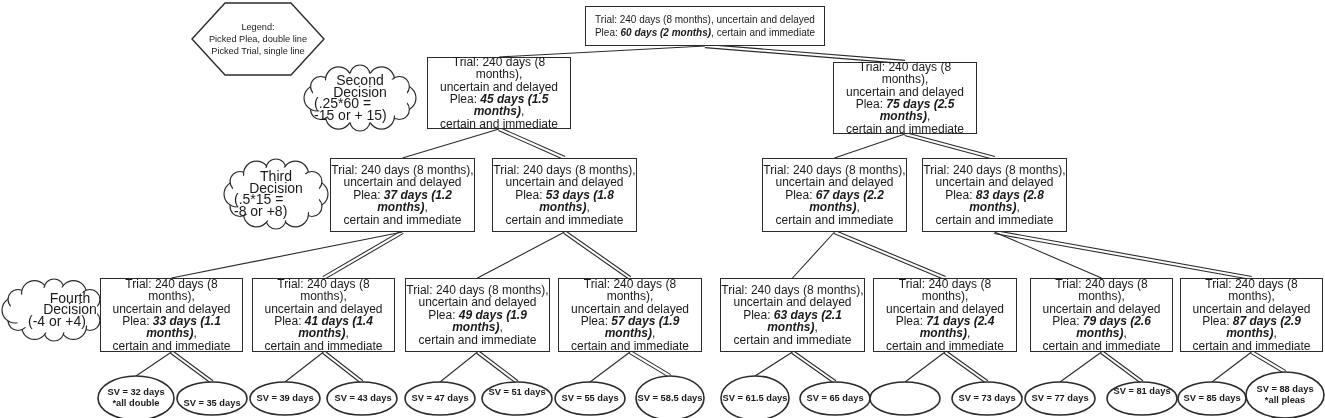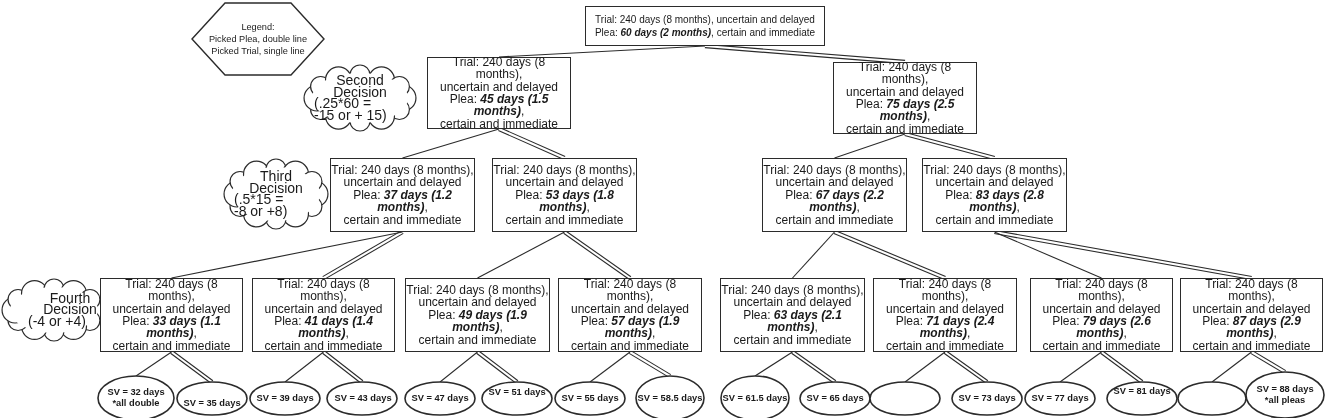--- a/index.html
+++ b/index.html
@@ -287,17 +287,20 @@
   </div>
   <div class="leaf" style="left:952px;top:382px;width:70px;height:33px">
     <div>SV = 73 days</div>
   </div>
   <div class="leaf" style="left:1025px;top:382px;width:70px;height:33px">
     <div>SV = 77 days</div>
   </div>
   <div class="leaf" style="left:1107px;top:382px;width:70px;height:18px">
     <div>SV = 81 days</div>
   </div>
+  <div class="leaf" style="left:1178px;top:382px;width:68px;height:33px">
+    <div>SV = 85 days</div>
+  </div>
   <div class="leaf" style="left:1246px;top:372px;width:78px;height:46px">
     <div>SV = 88 days</div>
     <div>*all pleas</div>
   </div>
 </div>
 
 </body></html>

